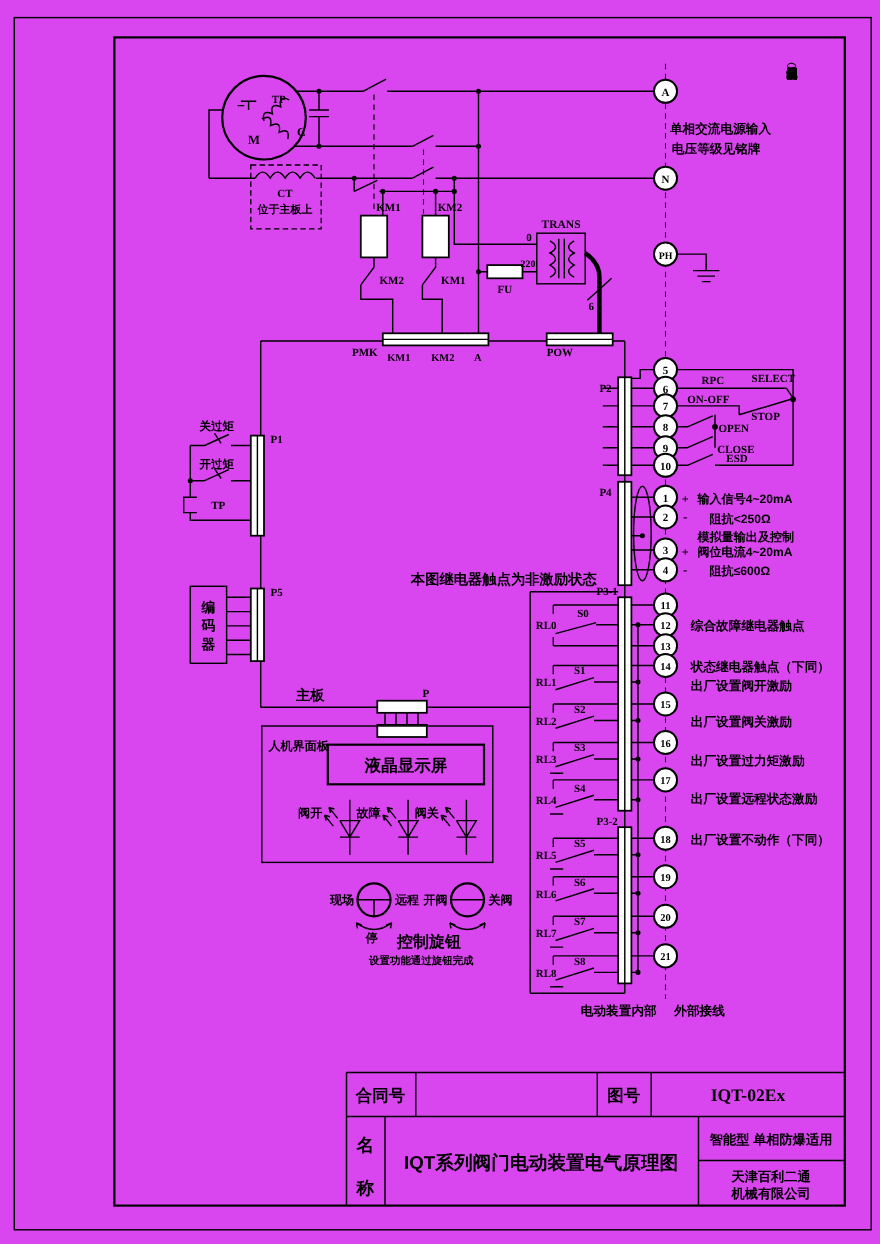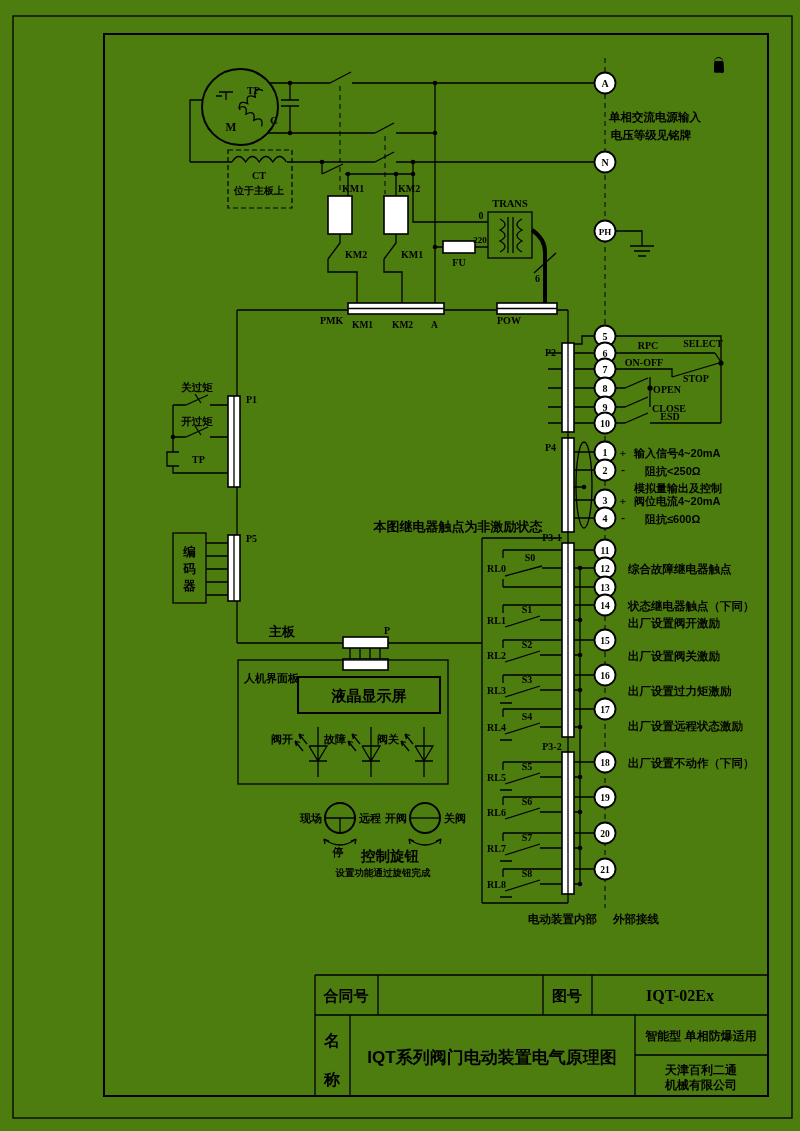--- a/index.html
+++ b/index.html
@@ -1,16 +1,16 @@
 <!DOCTYPE html>
 <html><head>
 <meta charset="utf-8">
 <style>
   html,body{margin:0;padding:0;background:#e8e8e8;}
-  #page{position:relative;width:800px;height:1131px;background:#4d7c0f;margin:0 auto;
+  #page{position:relative;width:800px;height:1131px;background:#d946ef;margin:0 auto;
         font-family:"Liberation Sans",sans-serif;overflow:hidden;}
   svg{position:absolute;left:0;top:0;}
   .w{stroke:#000;stroke-width:1.3;fill:none;}
   .w2{stroke:#000;stroke-width:2;fill:none;}
   .thk{stroke:#000;stroke-width:4;fill:none;}
   .dash{stroke:#000;stroke-width:1;fill:none;stroke-dasharray:5 4;}
   .dashbox{stroke:#000;stroke-width:1.2;fill:none;stroke-dasharray:5 3;}
   .bar{fill:#fff;stroke:#000;stroke-width:1.6;}
   .term{fill:#fff;stroke:#000;stroke-width:1.8;}
   text{fill:#000;}

